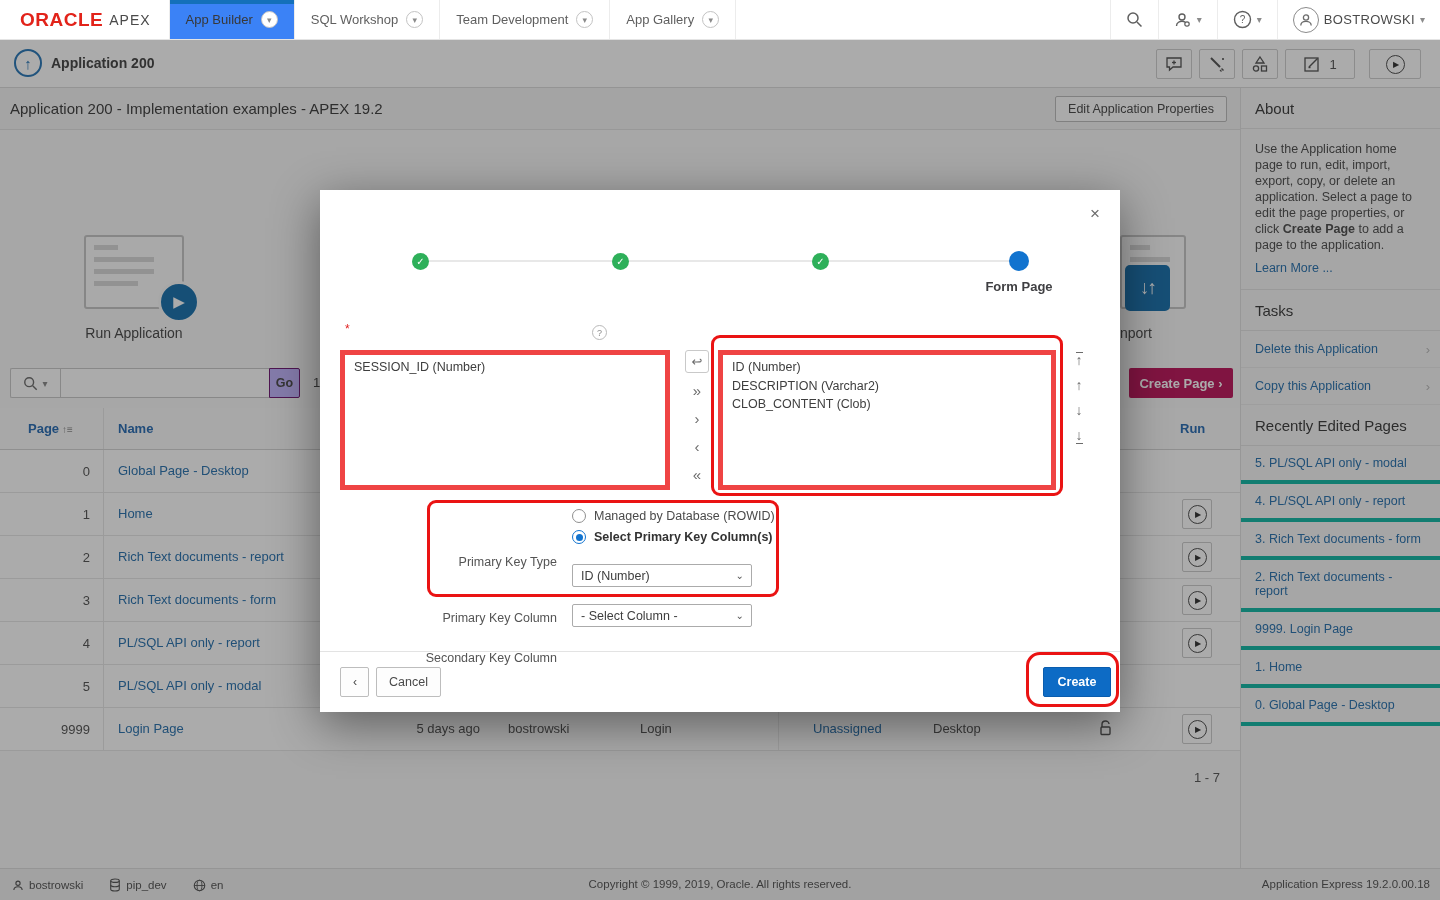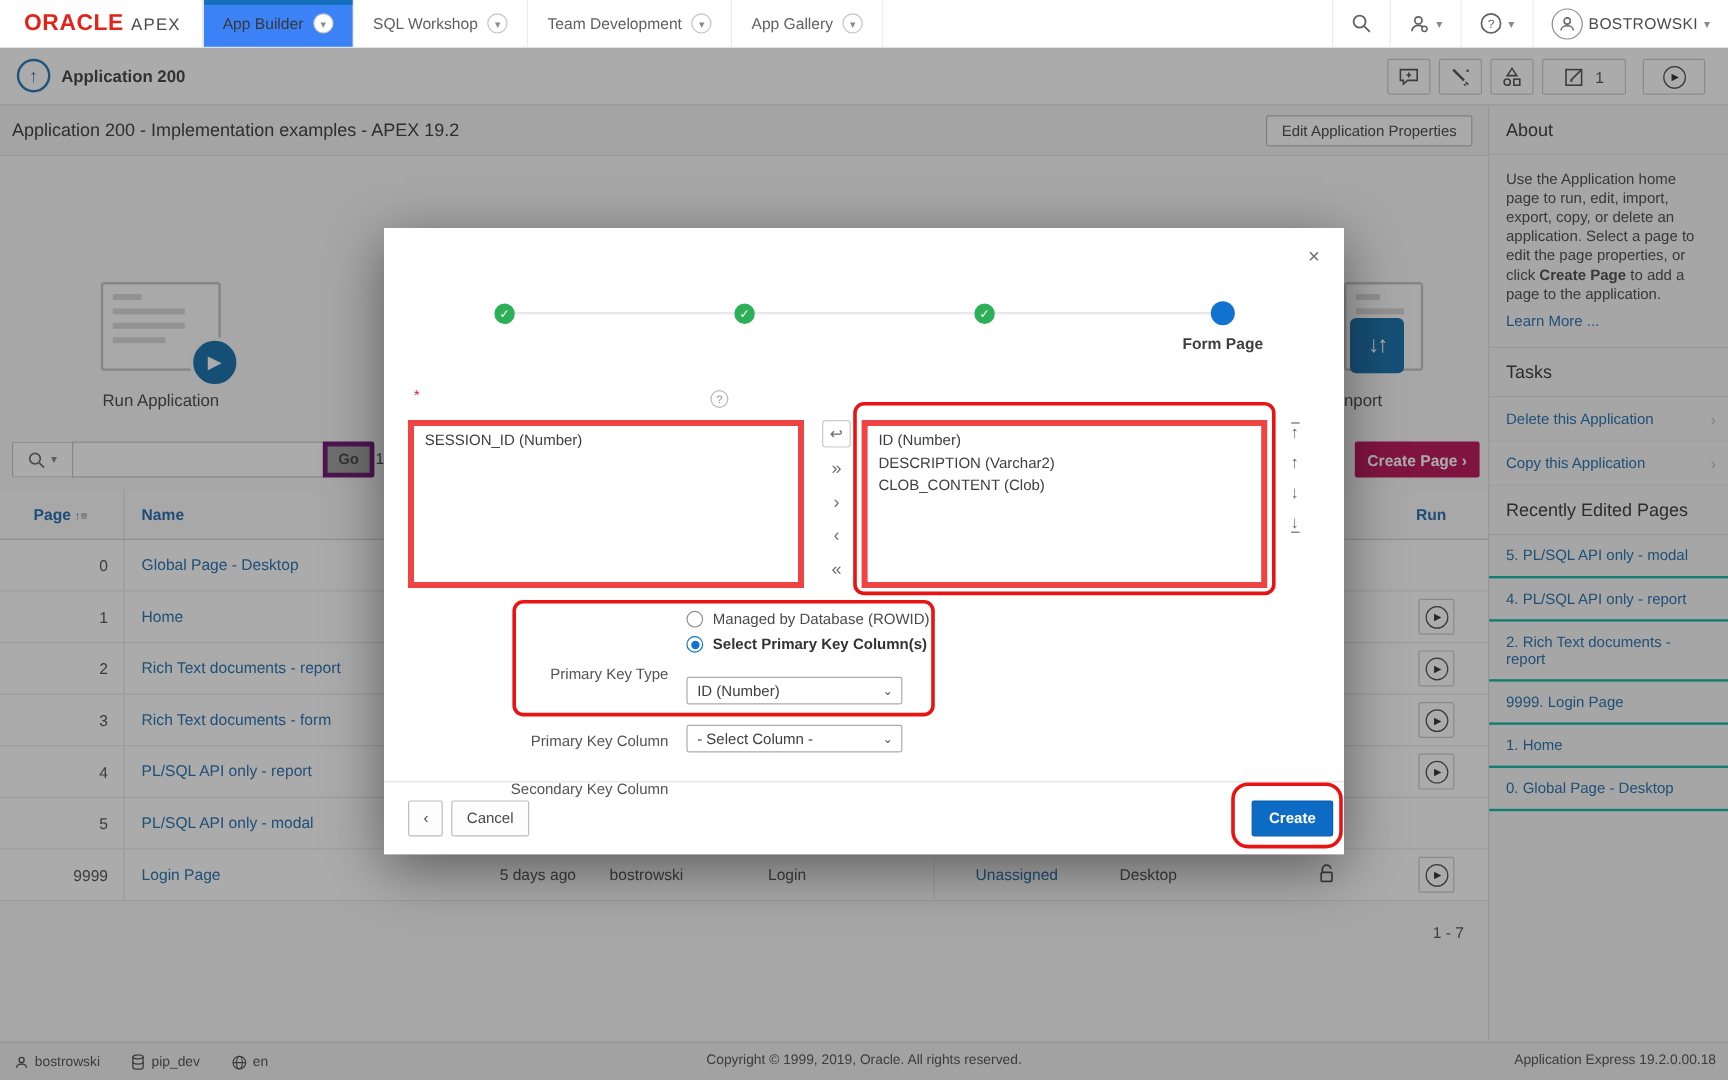--- a/index.html
+++ b/index.html
@@ -47,21 +47,21 @@
   .card { position:absolute; width:150px; text-align:center; }
   .win-ic { position:relative; width:100px; height:74px; margin:0 auto; background:#fcfcfc; border:2px solid #c6c6c6; border-radius:3px; }
   .win-ic .bar { position:absolute; left:8px; height:5px; background:#d9d9d9; }
   .overlay-play { position:absolute; right:-18px; bottom:-16px; width:42px; height:42px; background:#1b72ae; border-radius:50%; display:flex; align-items:center; justify-content:center; color:#fff; font-size:15px; border:3px solid #f9f9f9; }
   .overlay-sq { position:absolute; width:45px; height:46px; background:#1b72ae; border-radius:5px; display:flex; align-items:center; justify-content:center; color:#fff; font-size:19px; font-weight:bold; letter-spacing:-2px; }
   .card-label { margin-top:16px; font-size:14px; color:#4a4a4a; }
   
   .searchbar { position:absolute; left:10px; top:238px; display:flex; height:30px; }
   .sb-icon { width:50px; border:1px solid #c9c9c9; border-right:none; border-radius:2px 0 0 2px; background:#fff; display:flex; align-items:center; justify-content:center; gap:4px; color:#6d6d6d; }
   .sb-input { width:209px; border:1px solid #c9c9c9; border-right:none; background:#fff; outline:none; font-size:13px; padding:0 8px; font-family:inherit; }
-  .sb-go { width:43px; border:4px solid #701a75; background:#a3a3a3; font-size:12.5px; font-weight:bold; color:#4a4a4a; border-radius:0 2px 2px 0; cursor:pointer; }
+  .sb-go { width:31px; border:1px solid #701a75; background:#c4b5fd; font-size:12.5px; font-weight:bold; color:#4a4a4a; border-radius:0 2px 2px 0; cursor:pointer; }
   .frag-1 { position:absolute; left:313px; top:245px; font-size:13px; color:#4a4a4a; }
   .create-page { position:absolute; left:1129px; top:238px; width:104px; height:30px; background:#be185d; color:#fff; font-size:13px; font-weight:bold; border:none; border-radius:2px; cursor:pointer; }
   
   .tbl { position:absolute; left:0; top:278px; width:1240px; }
   .thead { position:relative; height:42px; background:#fbfbfb; border-bottom:1px solid #d5d5d5; font-size:13px; font-weight:bold; color:#2a6db4; }
   .th-page { position:absolute; left:28px; top:13px; }
   .sort-ic { font-size:10px; color:#8a8a8a; margin-left:3px; }
   .th-name { position:absolute; left:118px; top:13px; }
   .th-lockfrag { position:absolute; left:1113px; top:13px; }
   .th-run { position:absolute; left:1180px; top:13px; }
@@ -80,21 +80,21 @@
   .play-glyph { width:19px; height:19px; border:1.5px solid #4e4e4e; border-radius:50%; display:flex; align-items:center; justify-content:center; font-size:8px; color:#333; padding-left:2px; }
   .pagination { position:absolute; left:1160px; top:640px; width:60px; text-align:right; font-size:13px; color:#5a5a5a; }
   
   .sidebar { position:absolute; left:1240px; top:48px; width:200px; height:780px; background:#f8f8f8; border-left:1px solid #e0e0e0; }
   .sb-h { font-size:15px; color:#3d3d3d; padding:12px 14px 11px; border-bottom:1px solid #e4e4e4; }
   .sb-about-text { padding:12px 14px 0; font-size:12.5px; line-height:16px; color:#4f4f4f; }
   .sb-link { display:block; padding:10px 14px; font-size:12.5px; color:#2b73af; cursor:pointer; position:relative; }
   .sb-link.more { padding-top:8px; padding-bottom:14px; border-bottom:1px solid #e4e4e4; }
   .sb-task { border-bottom:1px solid #ececec; padding-top:11px; padding-bottom:11px; }
   .sb-task .chev { position:absolute; right:10px; top:11px; color:#bbb; font-size:13px; }
-  .sb-recent { padding-top:10px; padding-bottom:10px; border-bottom:2px solid #14b8a6; }
+  .sb-recent { padding-top:10px; padding-bottom:10px; border-bottom:4px solid #14b8a6; }
   
   .pfooter { position:absolute; left:0; top:828px; width:1440px; height:32px; background:#f2f2f2; border-top:1px solid #ddd; font-size:11.5px; color:#555; }
   .pf-left { position:absolute; left:12px; top:9px; display:flex; gap:26px; align-items:center; }
   .pf-item { display:flex; gap:5px; align-items:center; }
   .pf-center { position:absolute; left:0; right:0; top:9px; text-align:center; }
   .pf-right { position:absolute; right:10px; top:9px; }
   
   .modal { position:absolute; left:320px; top:150px; width:800px; height:522px; background:#fff; z-index:10; box-shadow:0 12px 45px rgba(0,0,0,0.45); }
   .m-close { position:absolute; right:20px; top:14px; font-size:17px; color:#6d6d6d; cursor:pointer; }
   .m-title { position:absolute; left:0; right:0; top:16px; text-align:center; font-size:21px; font-weight:600; color:#44444a; }
@@ -362,20 +362,21 @@
     <div class="sidebar">
       <div class="sb-h">About</div>
       <div class="sb-about-text"><span>Use the Application home page to run, edit, import, export, copy, or delete an application. Select a page to edit the page properties, or click </span><b>Create Page</b><span> to add a page to the application.</span></div>
       <a class="sb-link more">Learn More ...</a>
       <div class="sb-h">Tasks</div>
       <a class="sb-link sb-task"><span>Delete this Application</span><span class="chev">›</span></a>
       <a class="sb-link sb-task"><span>Copy this Application</span><span class="chev">›</span></a>
       <div class="sb-h">Recently Edited Pages</div>
       <a class="sb-link sb-recent">5. PL/SQL API only - modal</a>
       <a class="sb-link sb-recent">4. PL/SQL API only - report</a>
+      <a class="sb-link sb-recent">3. Rich Text documents - form</a>
       <a class="sb-link sb-recent">2. Rich Text documents - report</a>
       <a class="sb-link sb-recent">9999. Login Page</a>
       <a class="sb-link sb-recent">1. Home</a>
       <a class="sb-link sb-recent">0. Global Page - Desktop</a>
     </div>
 
     <div class="pfooter">
       <div class="pf-left">
         <span class="pf-item">
           <svg width="12" height="13" viewBox="0 0 16 16">

